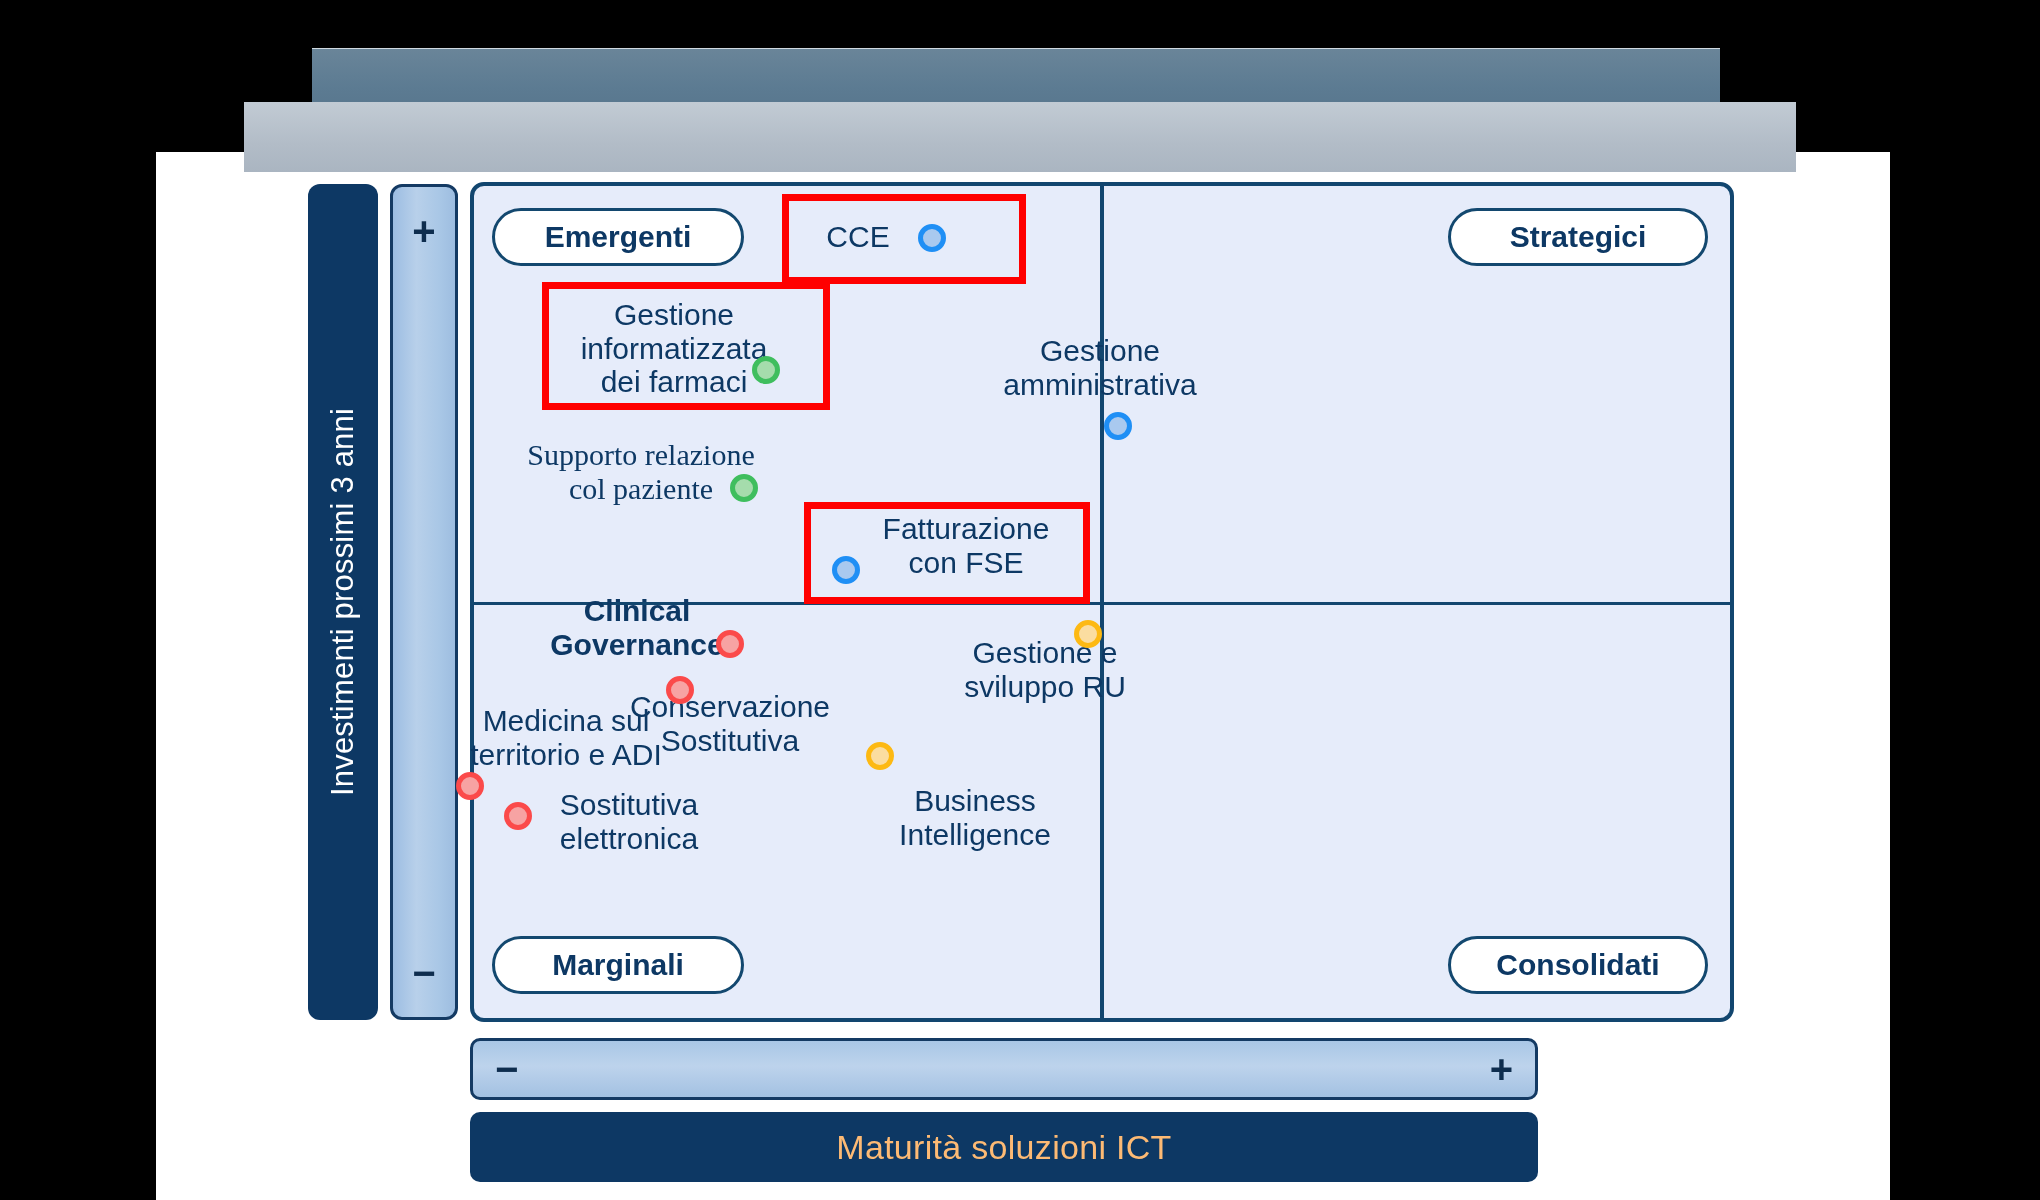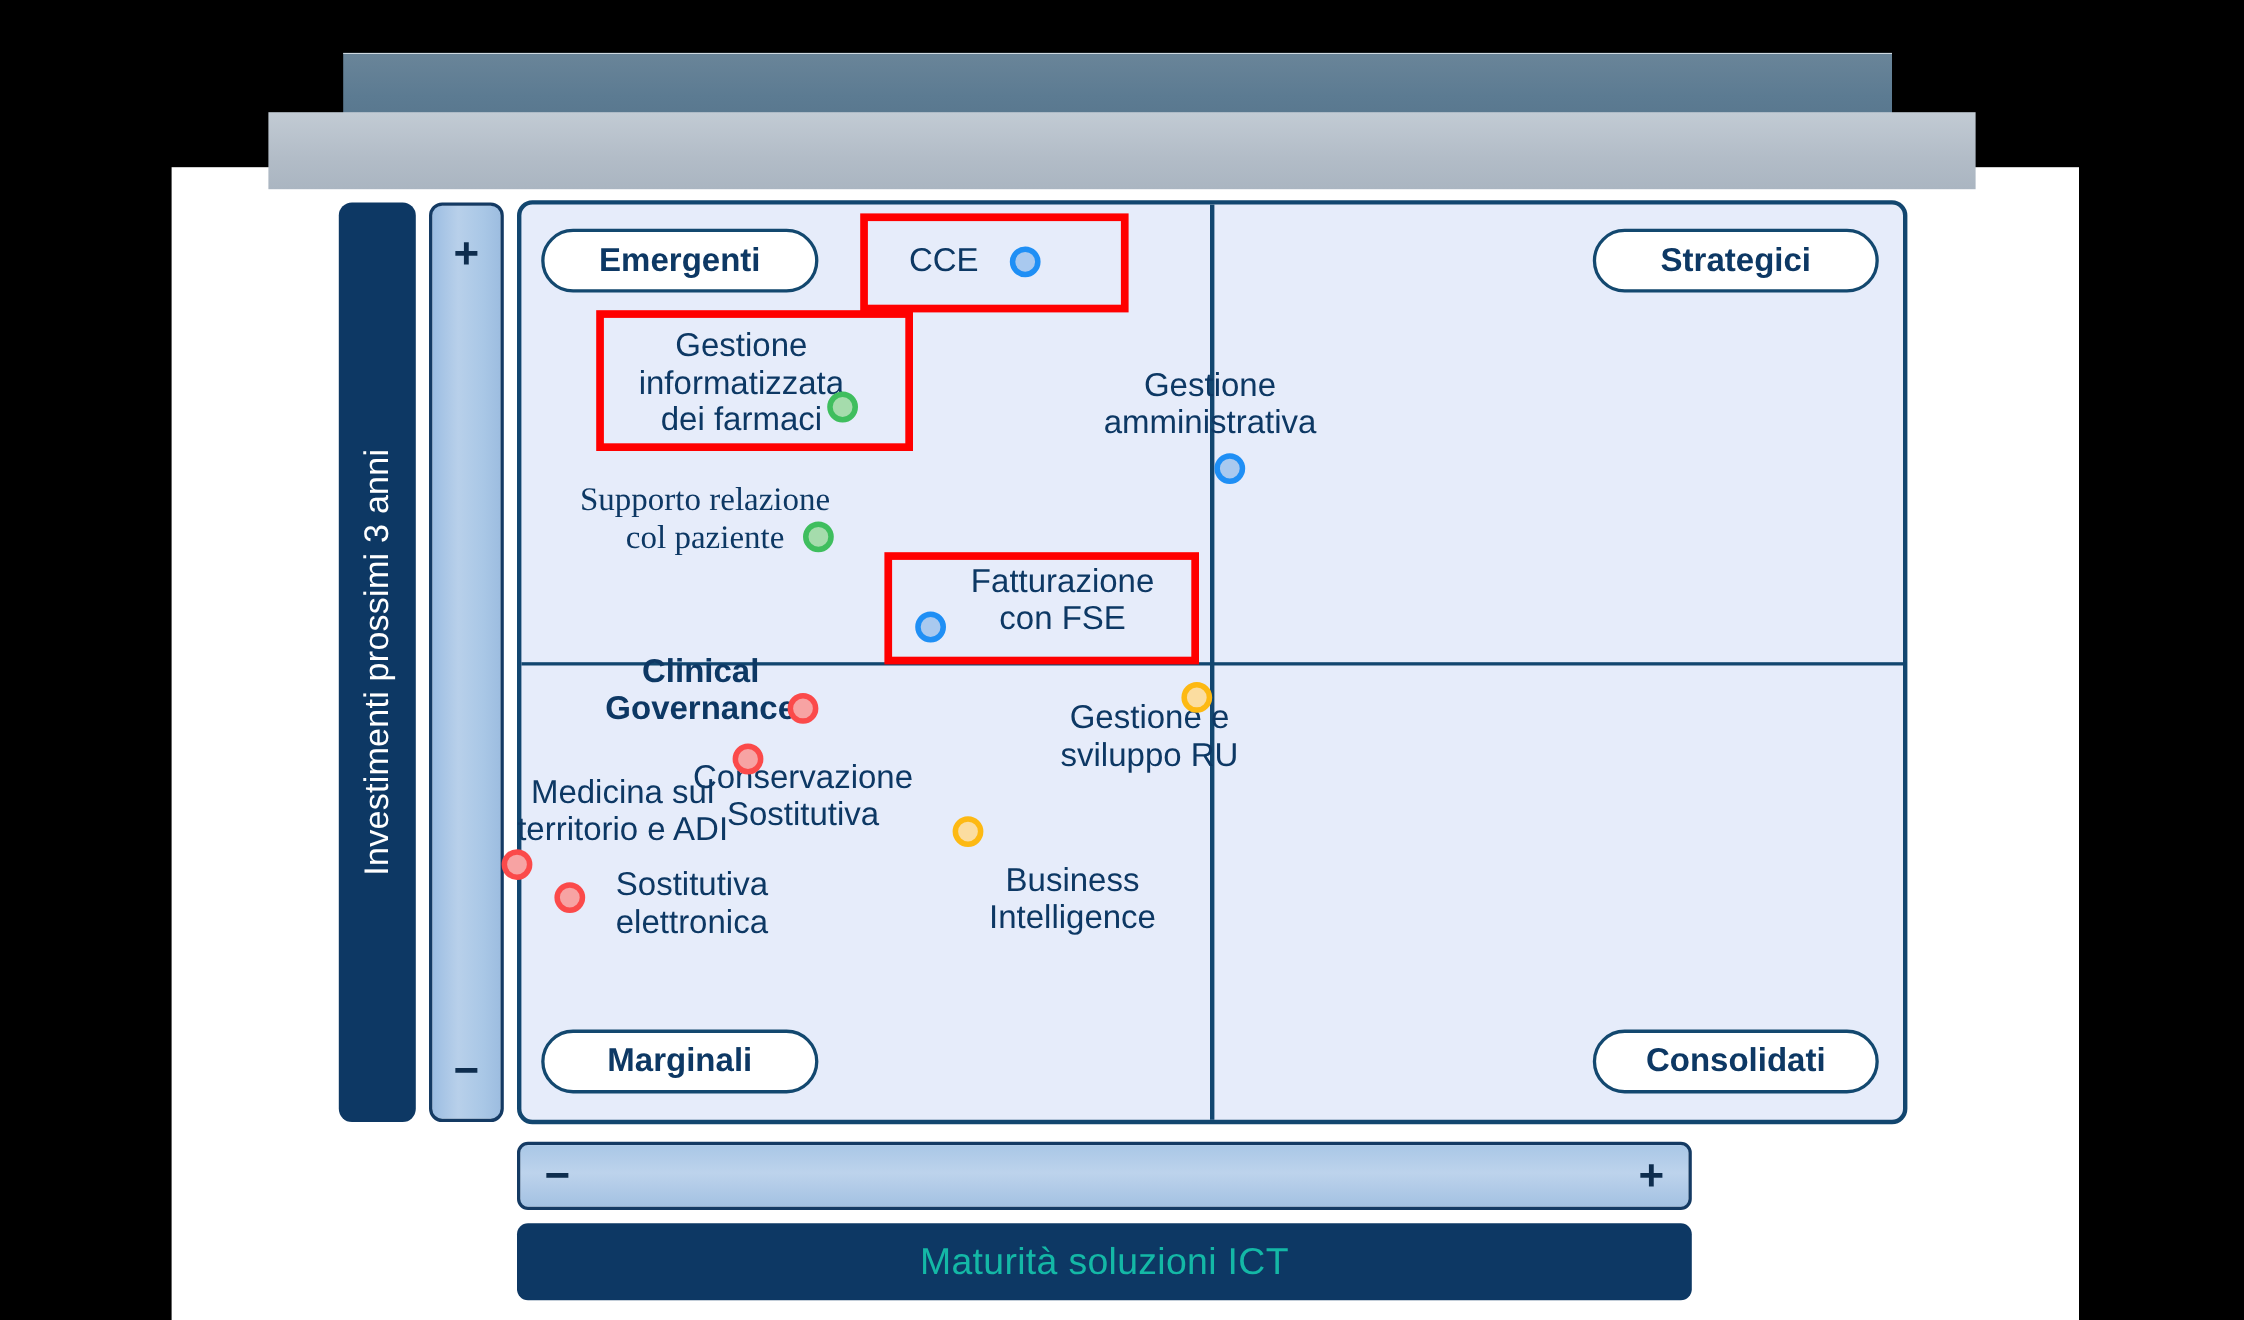--- a/index.html
+++ b/index.html
@@ -67,21 +67,21 @@
     background:linear-gradient(180deg,#a9c7e6 0%,#bdd3ec 45%,#a3c1e2 100%);
     border:3px solid #143a63;border-radius:10px;box-sizing:border-box;}
   #xgrad .sign{position:absolute;top:50%;transform:translateY(-50%);
     color:#0e2d4e;font-size:40px;font-weight:700;line-height:1;}
   #xgrad .minus{left:22px;}
   #xgrad .plus{right:22px;}
 
   
   #xlabel{position:absolute;left:470px;top:1112px;width:1068px;height:70px;
     background:#0d3864;border-radius:10px;display:flex;align-items:center;justify-content:center;}
-  #xlabel .txt{color:#14b8a6;font-size:34px;letter-spacing:.3px;}
+  #xlabel .txt{color:#fdba74;font-size:34px;letter-spacing:.3px;}
 </style>
 </head>
 <body>
 
 <div id="stage">
 
   <div id="slide"></div>
 
   <div id="bar-dark"></div>
   <div id="bar-light"></div>

